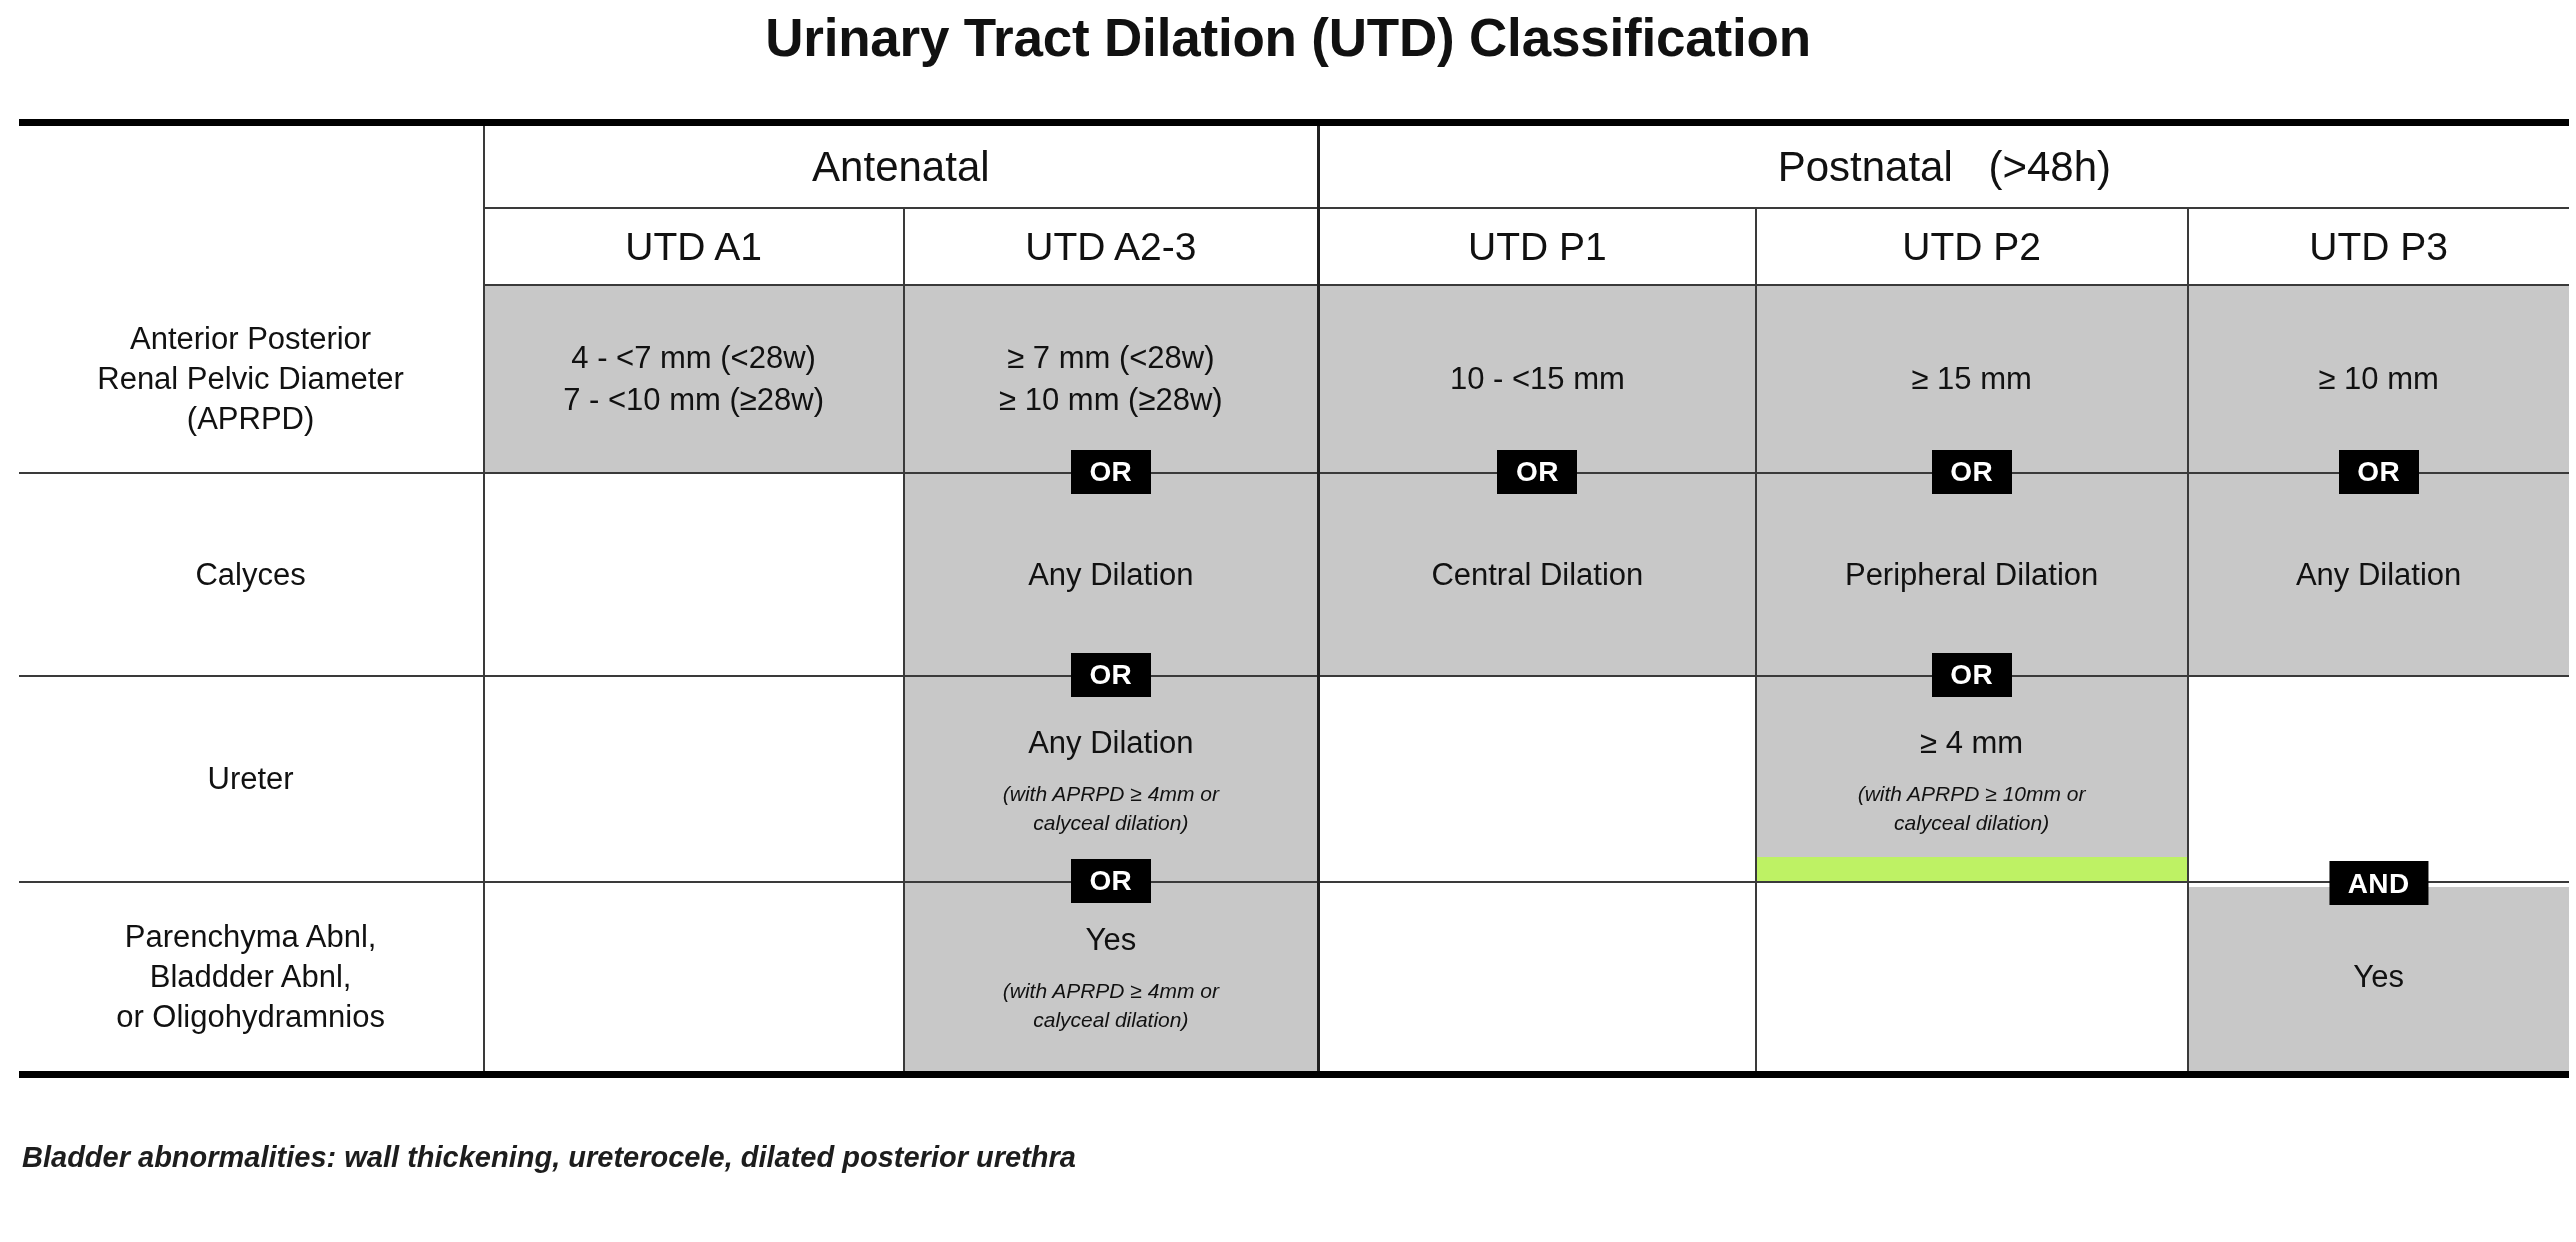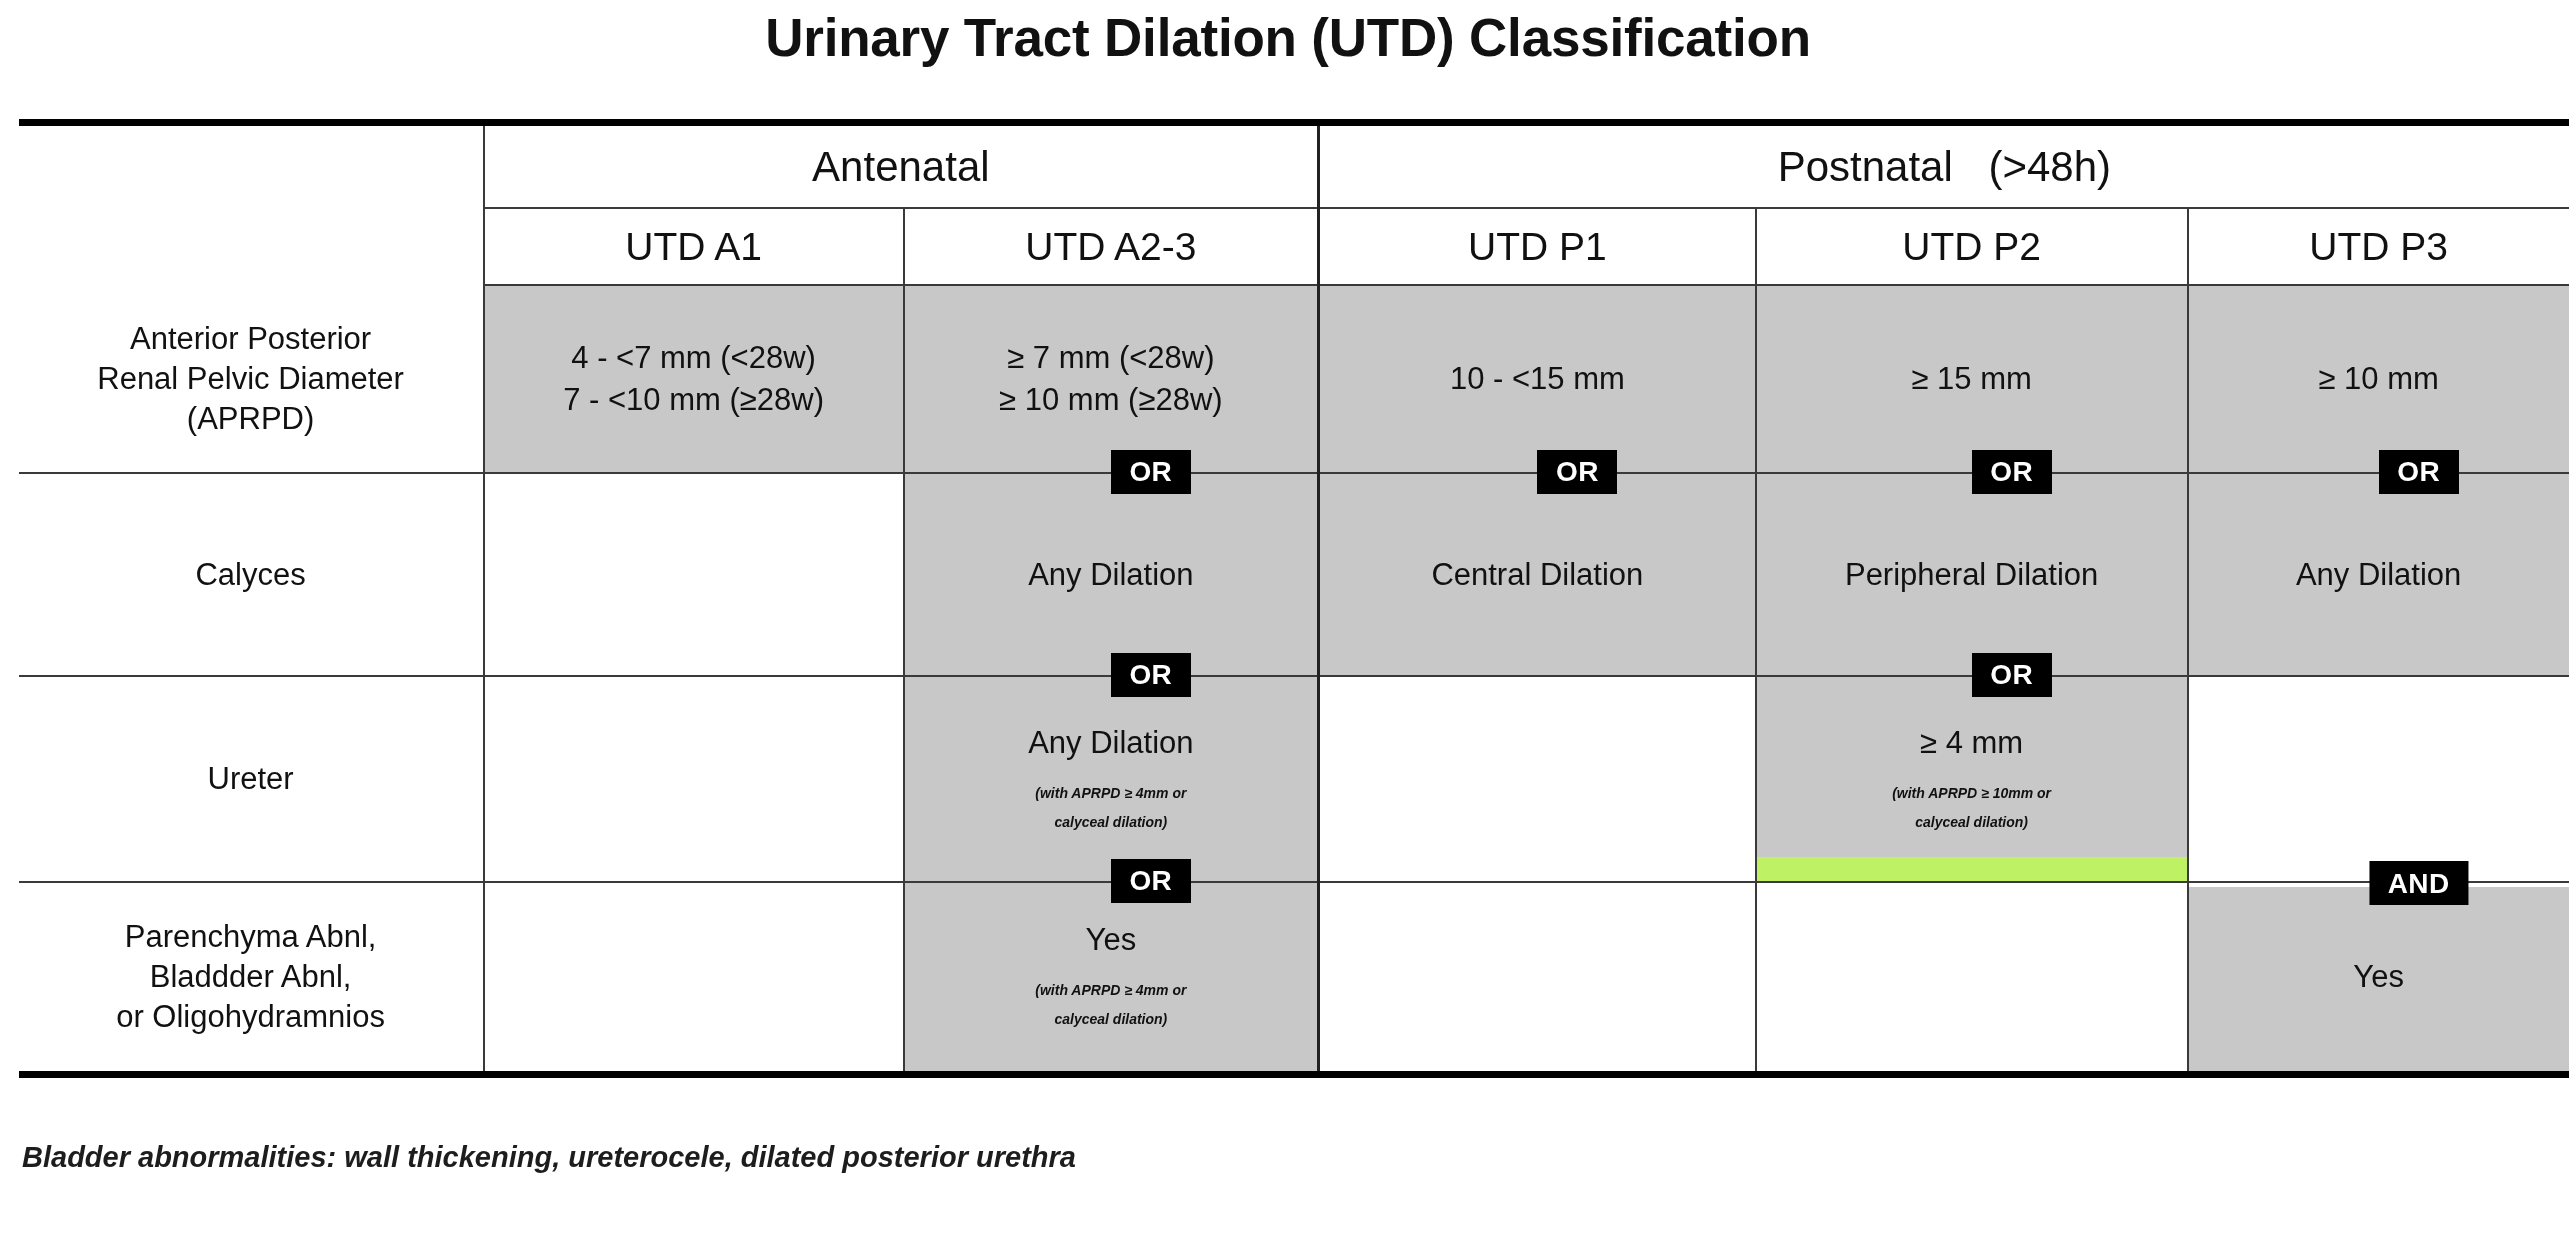--- a/index.html
+++ b/index.html
@@ -103,39 +103,38 @@
   
   .shade-lower{position:relative;background:#ffffff;}
   .shade-lower .fillbox{
     position:absolute;left:0;right:0;bottom:0;height:calc(100% - 4.2px);
     background:#c8c8c8;
   }
   .shade-lower .content{position:relative;}
 
   .main-val{font-size:31px;line-height:42px;white-space:nowrap;}
   .sub-val{
-    font-size:14px;line-height:29px;font-style:italic;font-weight:700;
+    font-size:21px;line-height:29px;font-style:italic;font-weight:400;
     color:#111;margin-top:15px;
   }
 
   
   .badge{
     position:absolute;
     left:50%;
     transform:translateX(-50%);
     background:#000;
     color:#fff;
     font-size:28px;
     font-weight:700;
     line-height:41px;
     padding:1.7px 18.6px;
     letter-spacing:0.4px;
     z-index:6;
     white-space:nowrap;
-    margin-left:40px;
   }
   .badge.at-bottom{bottom:-22px;}
   .badge.at-top{top:-22px;}
 
   
   .notes{
     position:absolute;left:22px;top:1132px;width:2543px;
   }
   .note{
     font-size:29px;line-height:51px;

